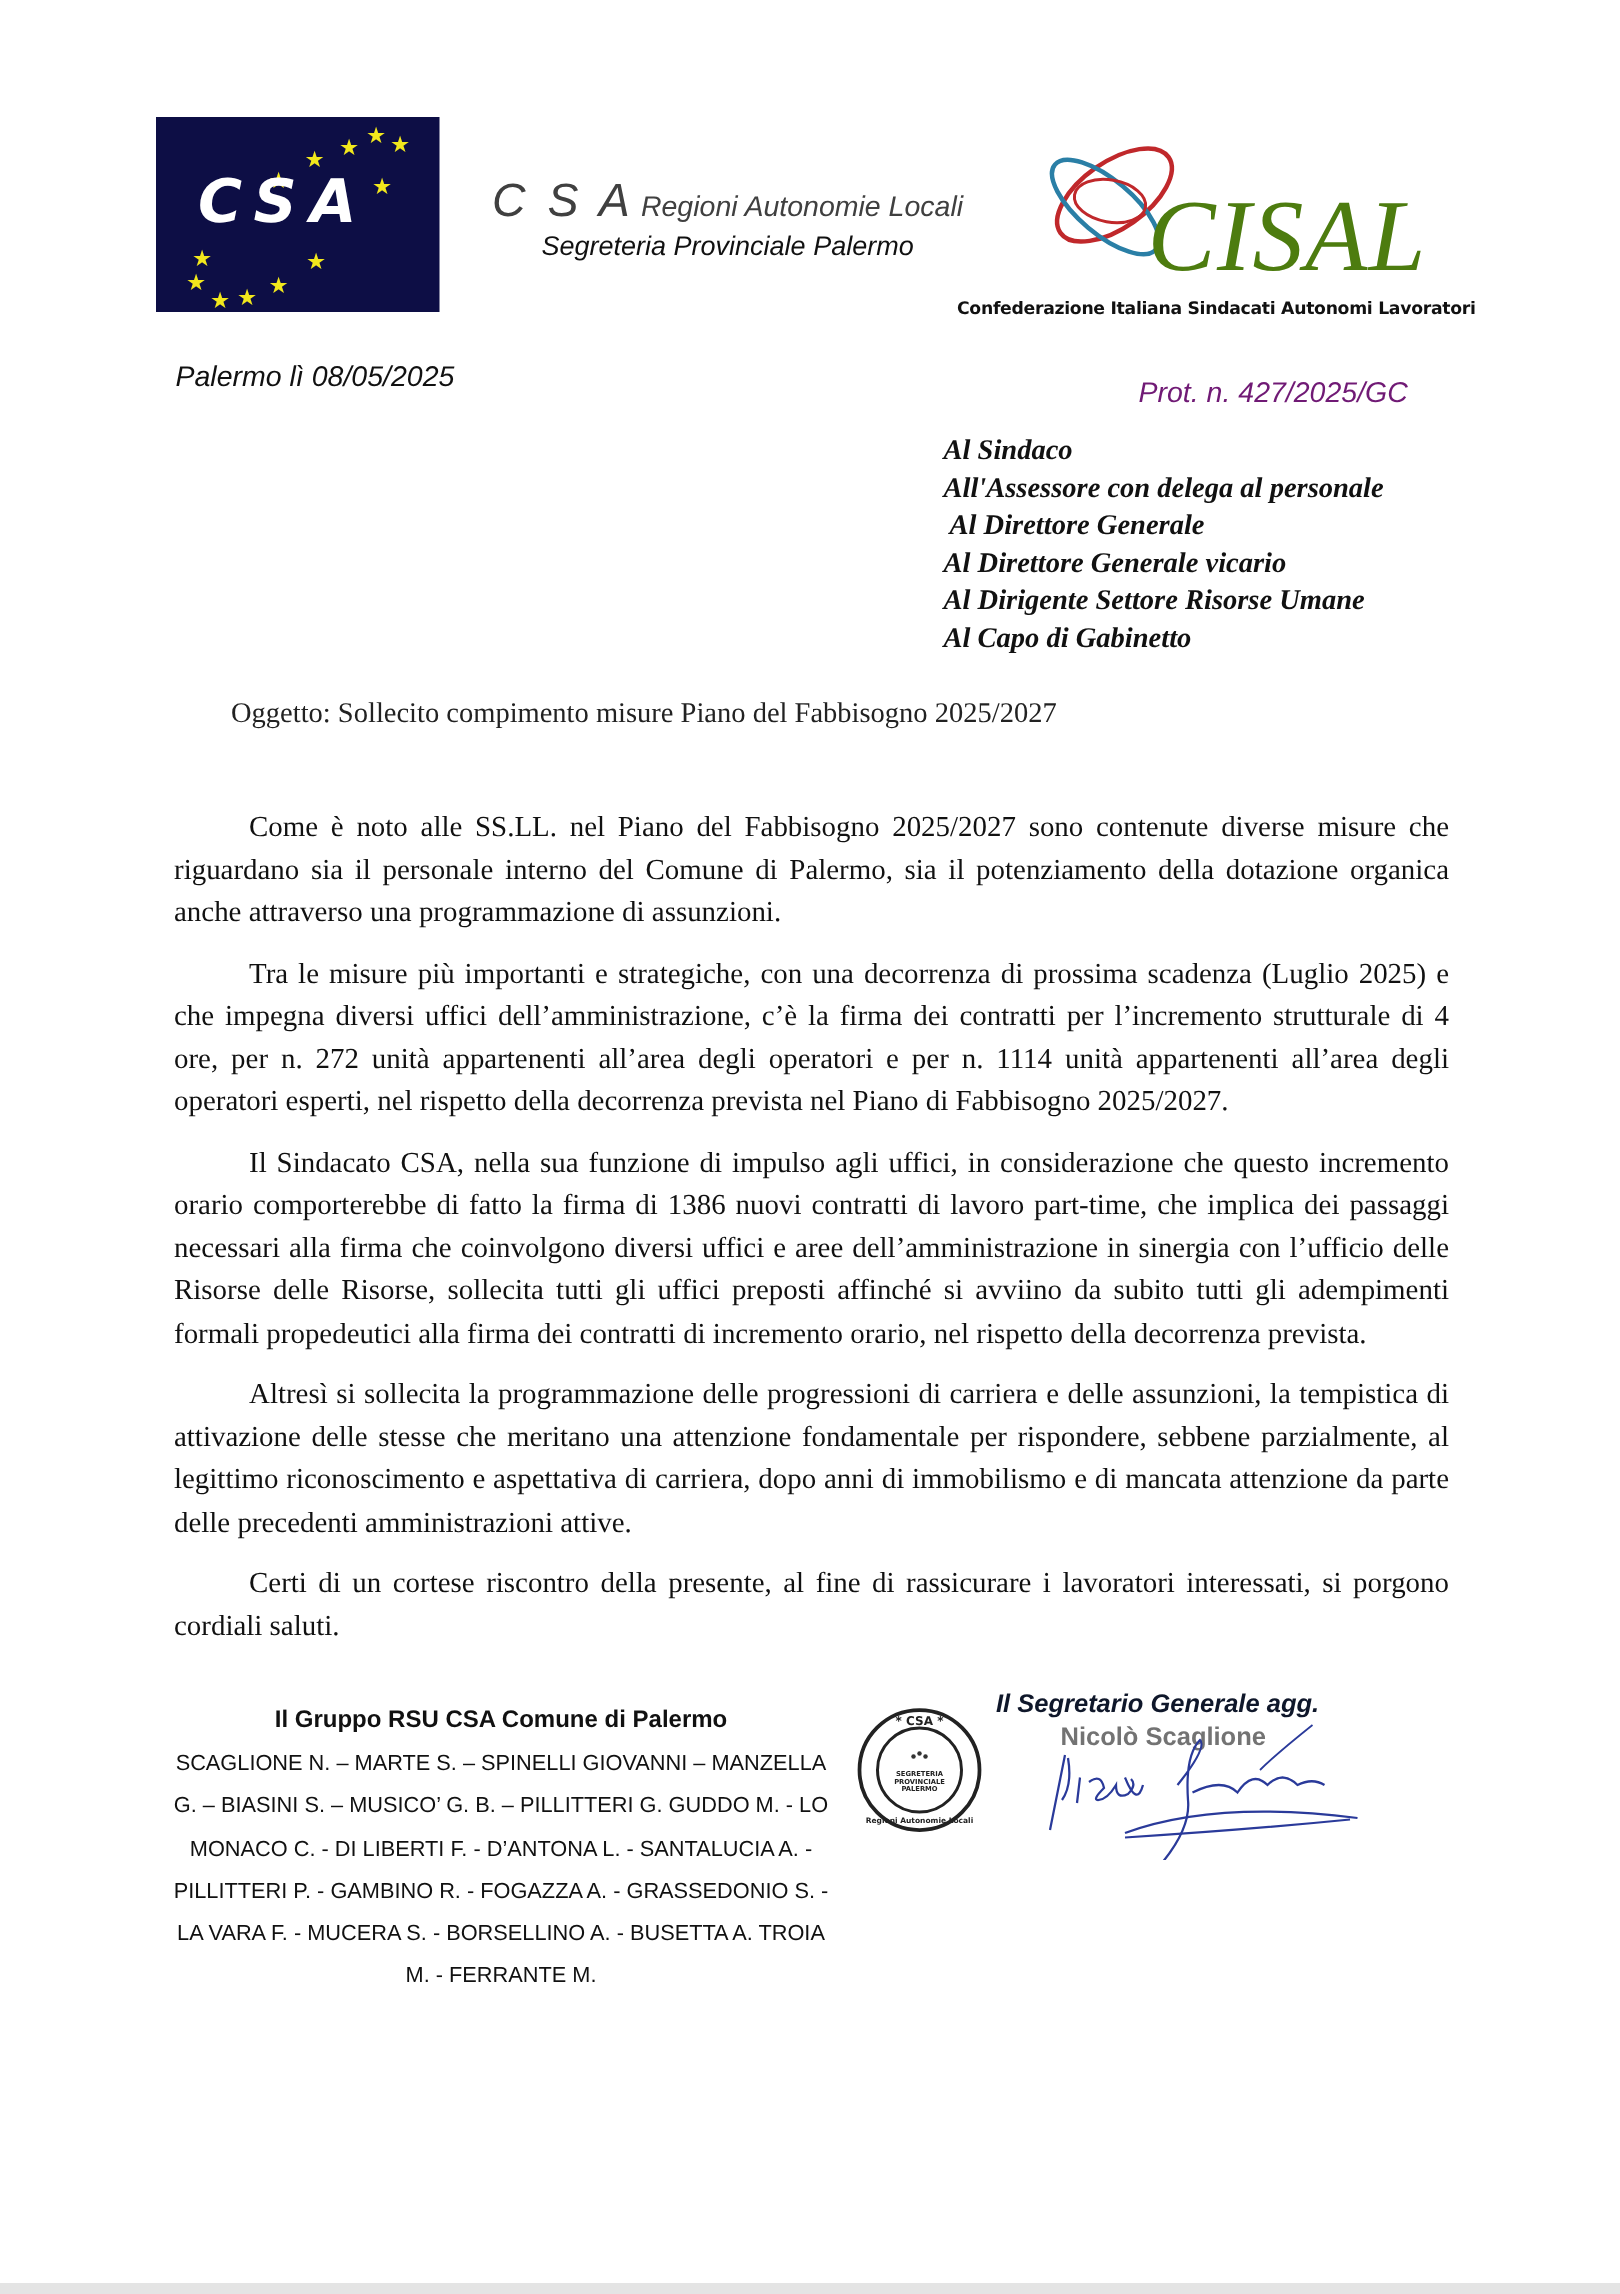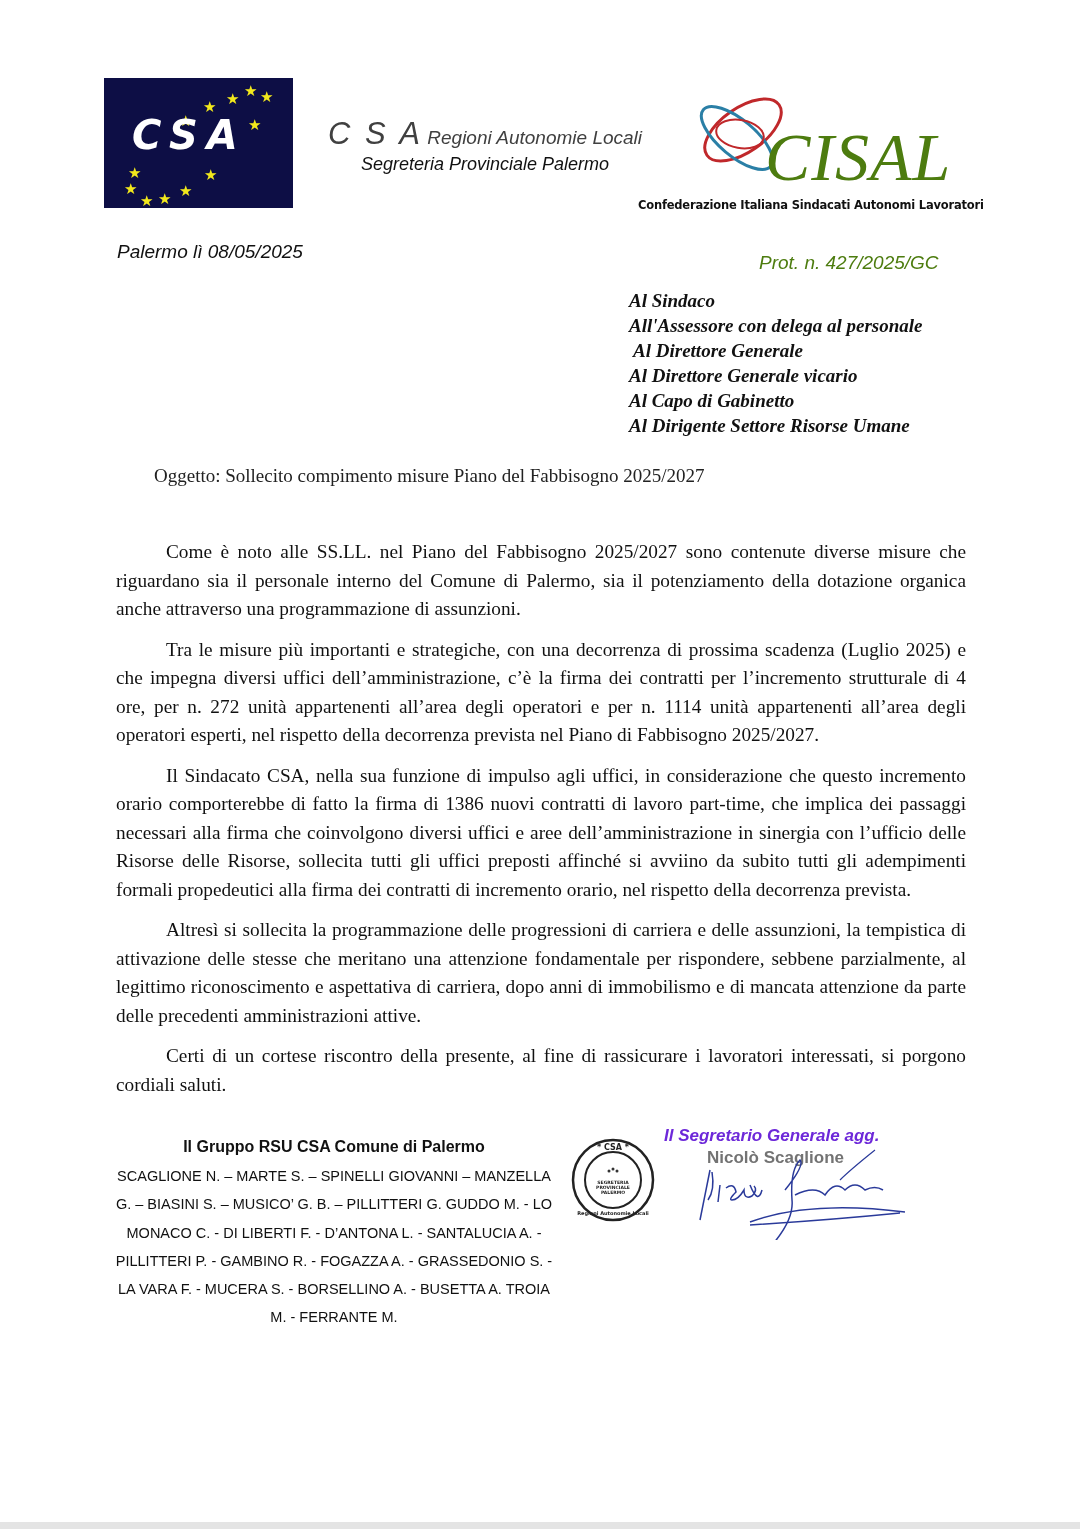--- a/index.html
+++ b/index.html
@@ -14,35 +14,35 @@
   .hdr-title { position: absolute; left: 328px; top: 116px; font-family: "Liberation Sans", sans-serif; font-style: italic; color: #404040; }
   .hdr-title .big { font-size: 31px; letter-spacing: 3px; }
   .hdr-title .small { font-size: 19px; }
   .hdr-sub { position: absolute; left: 361px; top: 154px; font-family: "Liberation Sans", sans-serif; font-style: italic; font-size: 18px; color: #111; }
   .cisal-logo { position: absolute; left: 695px; top: 82px; width: 245px; height: 100px; }
   .cisal-text { position: absolute; left: 765px; top: 118px; font-family: "Liberation Serif", serif; font-style: italic; font-size: 68px; color: #4d7c0f; letter-spacing: 1px; }
   .cisal-caption { position: absolute; left: 638px; top: 198px; font-family: "DejaVu Sans", sans-serif; font-weight: bold; font-size: 11.5px; color: #111; letter-spacing: -0.2px; }
 
   
   .date { position: absolute; left: 117px; top: 241px; font-family: "Liberation Sans", sans-serif; font-style: italic; font-size: 19px; color: #111; }
-  .prot { position: absolute; left: 759px; top: 252px; font-family: "Liberation Sans", sans-serif; font-style: italic; font-size: 19px; color: #4d7c0f; }
+  .prot { position: absolute; left: 759px; top: 252px; font-family: "Liberation Sans", sans-serif; font-style: italic; font-size: 19px; color: #701a75; }
   .recipients { position: absolute; left: 629px; top: 288px; font-family: "Liberation Serif", serif; font-style: italic; font-weight: bold; font-size: 19px; line-height: 25px; color: #111; }
   .recipients div { white-space: pre; }
 
   .subject { position: absolute; left: 154px; top: 465px; font-family: "Liberation Serif", serif; font-size: 19px; color: #222; }
 
   .body { position: absolute; left: 104px; top: 526px; width: 874px; font-family: "Liberation Serif", serif; font-size: 19.3px; line-height: 28.5px; color: #111; text-align: justify; }
   .body p { margin: 12px; text-indent: 50px; }
 
   
   .group { position: absolute; left: 104px; top: 1126px; width: 460px; text-align: center; font-family: "Liberation Sans", sans-serif; color: #111; }
   .group .ttl { font-weight: bold; font-size: 16px; margin-bottom: 6px; margin-top: 12px; }
   .group .names { font-size: 14.5px; line-height: 28.3px; padding: 0 8px; }
   .stamp { position: absolute; left: 571px; top: 1138px; width: 84px; height: 84px; }
-  .sec-title { position: absolute; left: 664px; top: 1126px; font-family: "Liberation Sans", sans-serif; font-style: italic; font-weight: bold; font-size: 17px; color: #6d28d9; }
+  .sec-title { position: absolute; left: 664px; top: 1126px; font-family: "Liberation Sans", sans-serif; font-style: italic; font-weight: bold; font-size: 17px; color: #0f172a; }
   .sec-name { position: absolute; left: 707px; top: 1148px; font-family: "Liberation Sans", sans-serif; font-weight: bold; font-size: 17px; color: #737373; }
   .signature { position: absolute; left: 690px; top: 1140px; width: 220px; height: 100px; }
 
   
   .footer { position: absolute; left: 167px; top: 1447px; font-family: "Liberation Serif", serif; font-style: italic; font-size: 18.5px; line-height: 24px; color: #111; }
   .footer a { color: #1a1aa8; text-decoration: underline; }
 </style>
 </head>
 <body>
 
@@ -79,22 +79,22 @@
   <div class="cisal-caption">Confederazione Italiana Sindacati Autonomi Lavoratori</div>
 
   <div class="date">Palermo lì 08/05/2025</div>
   <div class="prot">Prot. n. 427/2025/GC</div>
 
   <div class="recipients">
     <div>Al Sindaco</div>
     <div>All'Assessore con delega al personale</div>
     <div> Al Direttore Generale</div>
     <div>Al Direttore Generale vicario</div>
+    <div>Al Dirigente Settore Risorse Umane</div>
     <div>Al Capo di Gabinetto</div>
-    <div>Al Dirigente Settore Risorse Umane</div>
   </div>
 
   <div class="subject">Oggetto: Sollecito compimento misure Piano del Fabbisogno 2025/2027</div>
 
   <div class="body">
     <p>Come è noto alle SS.LL. nel Piano del Fabbisogno 2025/2027 sono contenute diverse misure che riguardano sia il personale interno del Comune di Palermo, sia il potenziamento della dotazione organica anche attraverso una programmazione di assunzioni.</p>
     <p>Tra le misure più importanti e strategiche, con una decorrenza di prossima scadenza (Luglio 2025) e che impegna diversi uffici dell’amministrazione, c’è la firma dei contratti per l’incremento strutturale di 4 ore, per n. 272 unità appartenenti all’area degli operatori e per n. 1114 unità appartenenti all’area degli operatori esperti, nel rispetto della decorrenza prevista nel Piano di Fabbisogno 2025/2027.</p>
     <p>Il Sindacato CSA, nella sua funzione di impulso agli uffici, in considerazione che questo incremento orario comporterebbe di fatto la firma di 1386 nuovi contratti di lavoro part-time, che implica dei passaggi necessari alla firma che coinvolgono diversi uffici e aree dell’amministrazione in sinergia con l’ufficio delle Risorse delle Risorse, sollecita tutti gli uffici preposti affinché si avviino da subito tutti gli adempimenti formali propedeutici alla firma dei contratti di incremento orario, nel rispetto della decorrenza prevista.</p>
     <p>Altresì si sollecita la programmazione delle progressioni di carriera e delle assunzioni, la tempistica di attivazione delle stesse che meritano una attenzione fondamentale per rispondere, sebbene parzialmente, al legittimo riconoscimento e aspettativa di carriera, dopo anni di immobilismo e di mancata attenzione da parte delle precedenti amministrazioni attive.</p>
     <p>Certi di un cortese riscontro della presente, al fine di rassicurare i lavoratori interessati, si porgono cordiali saluti.</p>

